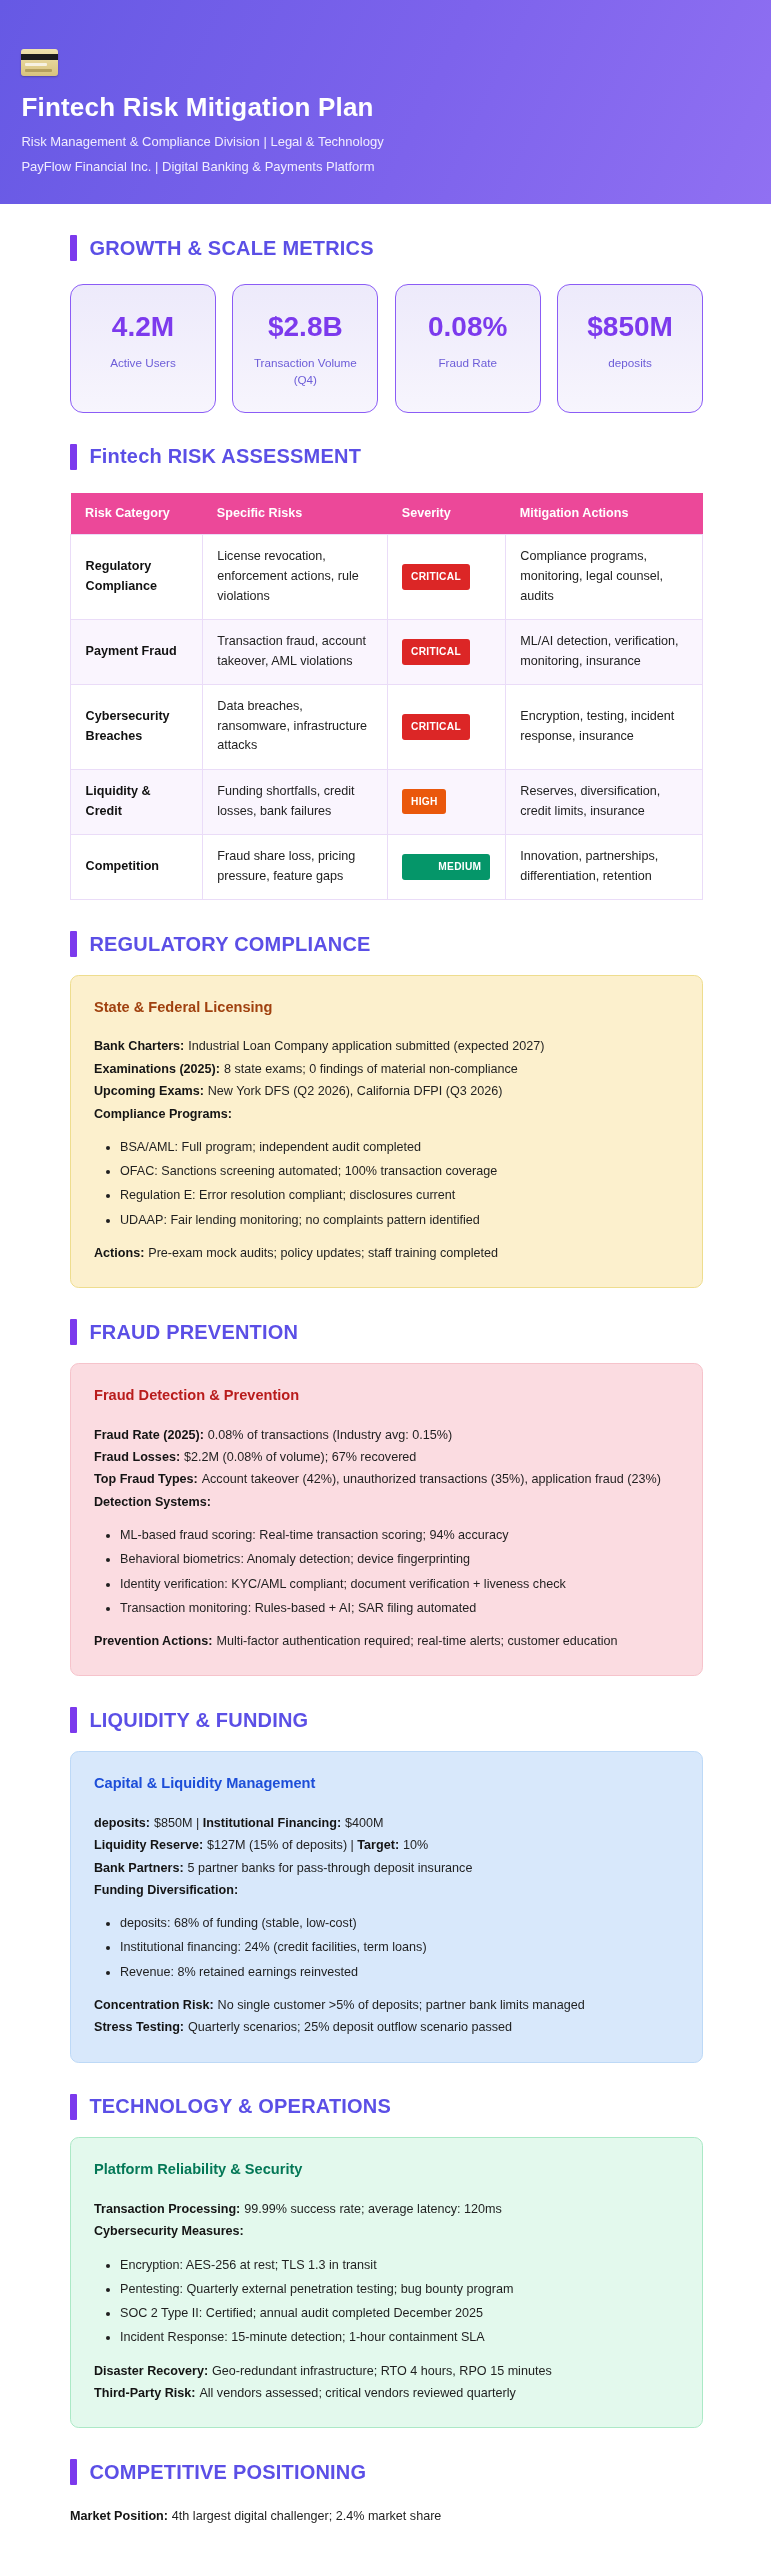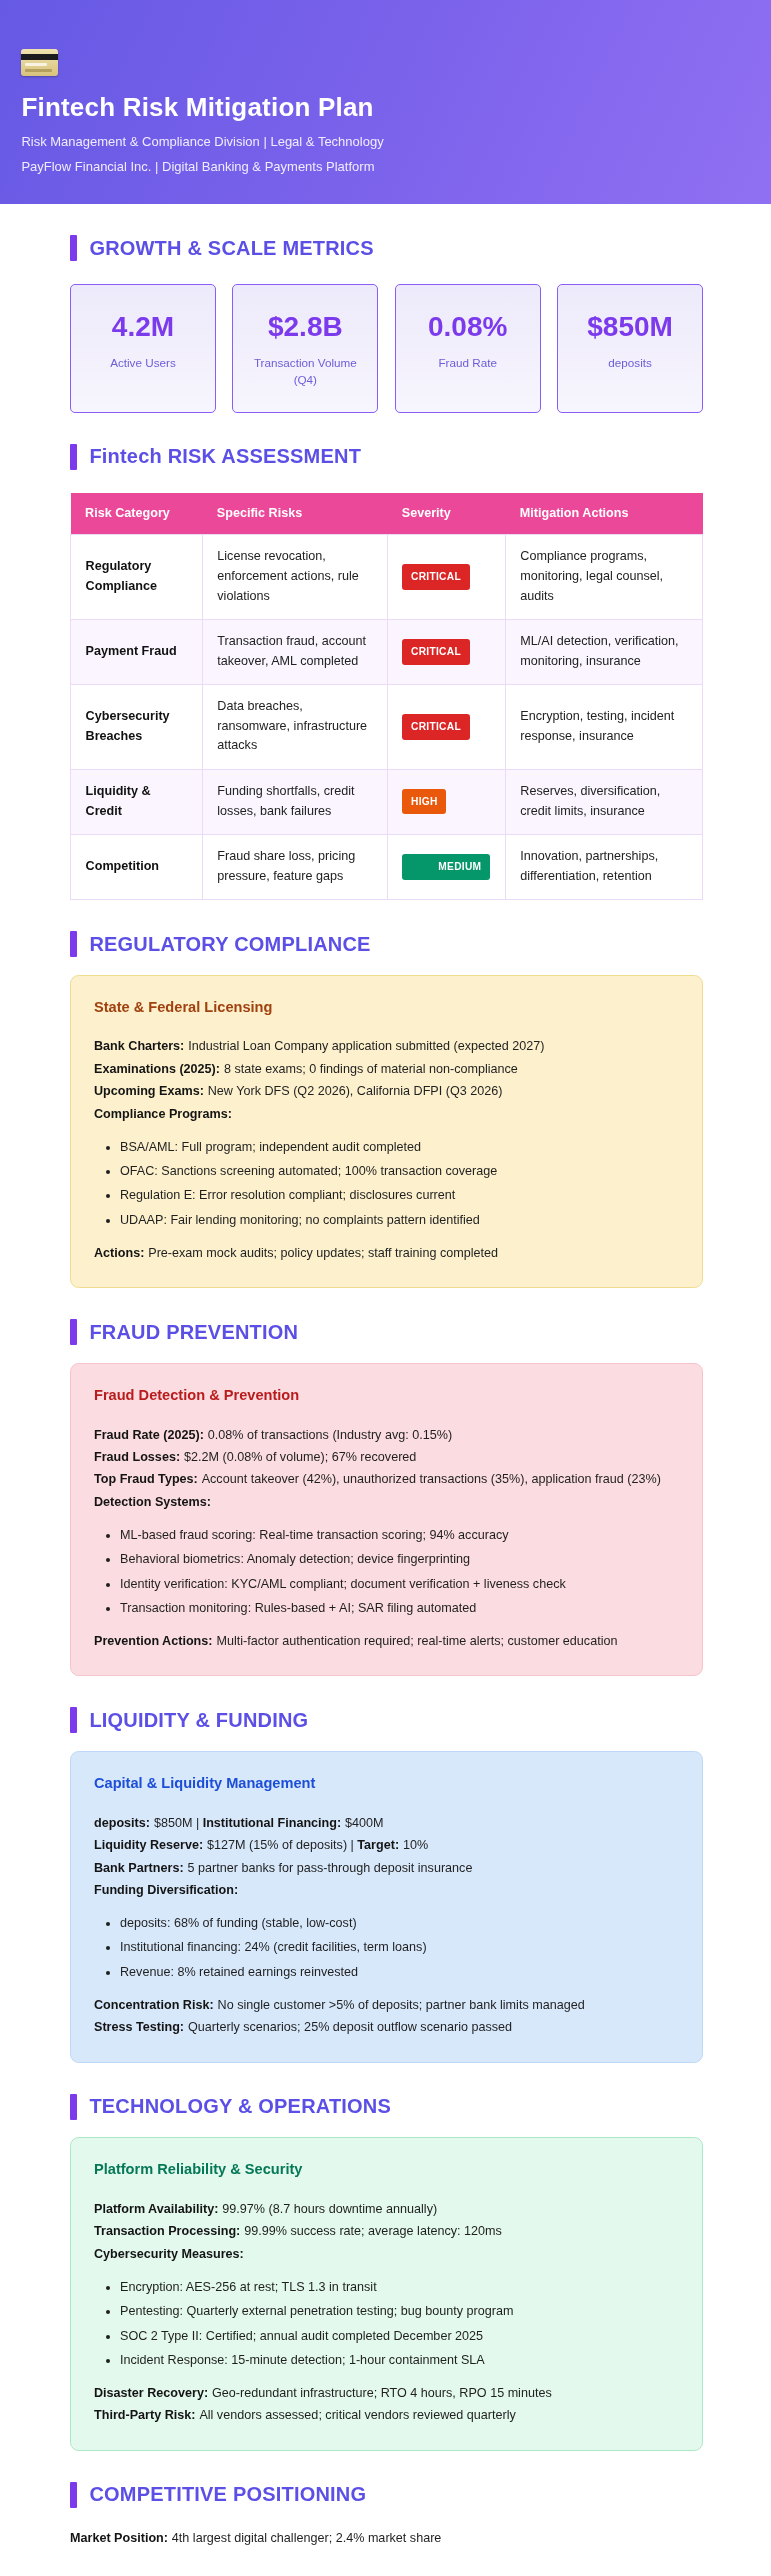--- a/index.html
+++ b/index.html
@@ -41,21 +41,21 @@
     font-size: 20px; font-weight: bold;
     color: #5b4fe6; letter-spacing: 0.2px;
   }
   .sec-heading .bar { flex: 0 0 auto; width: 6.8px; height: 26px; background: #7c3aed; border-radius: 1px; }
 
   
   .cards { display: flex; gap: 16.5px; margin-top: 23px; }
   .card {
     flex: 1 1 0;
     border: 1.5px solid #8b5cf6;
-    border-radius: 5px;
+    border-radius: 13px;
     background: linear-gradient(180deg, #edeafb, #f7f5fd);
     text-align: center;
     padding: 26px 9px 23px;
   }
   .card .value { font-size: 28px; font-weight: bold; color: #7c3aed; }
   .card .mlabel { margin-top: 11.7px; font-size: 11.7px; color: #6d5dd8; line-height: 1.45; }
 
   
   table.risk { width: 100%; border-collapse: collapse; margin-top: 23px; font-size: 12.6px; }
   table.risk th {
@@ -164,21 +164,21 @@
     </thead>
     <tbody>
       <tr>
         <td class="cat">Regulatory Compliance</td>
         <td class="risks">License revocation, enforcement actions, rule violations</td>
         <td class="sev-cell"><span class="sev critical">CRITICAL</span></td>
         <td class="mit">Compliance programs, monitoring, legal counsel, audits</td>
       </tr>
       <tr>
         <td class="cat">Payment Fraud</td>
-        <td class="risks">Transaction fraud, account takeover, AML completed</td>
+        <td class="risks">Transaction fraud, account takeover, AML violations</td>
         <td class="sev-cell"><span class="sev critical">CRITICAL</span></td>
         <td class="mit">ML/AI detection, verification, monitoring, insurance</td>
       </tr>
       <tr>
         <td class="cat">Cybersecurity Breaches</td>
         <td class="risks">Data breaches, ransomware, infrastructure attacks</td>
         <td class="sev-cell"><span class="sev critical">CRITICAL</span></td>
         <td class="mit">Encryption, testing, incident response, insurance</td>
       </tr>
       <tr>
@@ -252,21 +252,20 @@
     <p class="gap-top"><span class="lbl">Concentration Risk:</span><span>No single customer &gt;5% of deposits; partner bank limits managed</span></p>
     <p><span class="lbl">Stress Testing:</span><span>Quarterly scenarios; 25% deposit outflow scenario passed</span></p>
   </div>
 
   <h2 class="sec-heading">
     <span class="bar"></span>
     <span>TECHNOLOGY &amp; OPERATIONS</span>
   </h2>
   <div class="box green">
     <h3>Platform Reliability &amp; Security</h3>
-    <p><span class="lbl">Platform Availability:</span><span>99.97% (8.7 hours downtime annually)</span></p>
     <p><span class="lbl">Transaction Processing:</span><span>99.99% success rate; average latency: 120ms</span></p>
     <p><span class="lbl">Cybersecurity Measures:</span></p>
     <ul>
       <li>Encryption: AES-256 at rest; TLS 1.3 in transit</li>
       <li>Pentesting: Quarterly external penetration testing; bug bounty program</li>
       <li>SOC 2 Type II: Certified; annual audit completed December 2025</li>
       <li>Incident Response: 15-minute detection; 1-hour containment SLA</li>
     </ul>
     <p class="gap-top"><span class="lbl">Disaster Recovery:</span><span>Geo-redundant infrastructure; RTO 4 hours, RPO 15 minutes</span></p>
     <p><span class="lbl">Third-Party Risk:</span><span>All vendors assessed; critical vendors reviewed quarterly</span></p>

